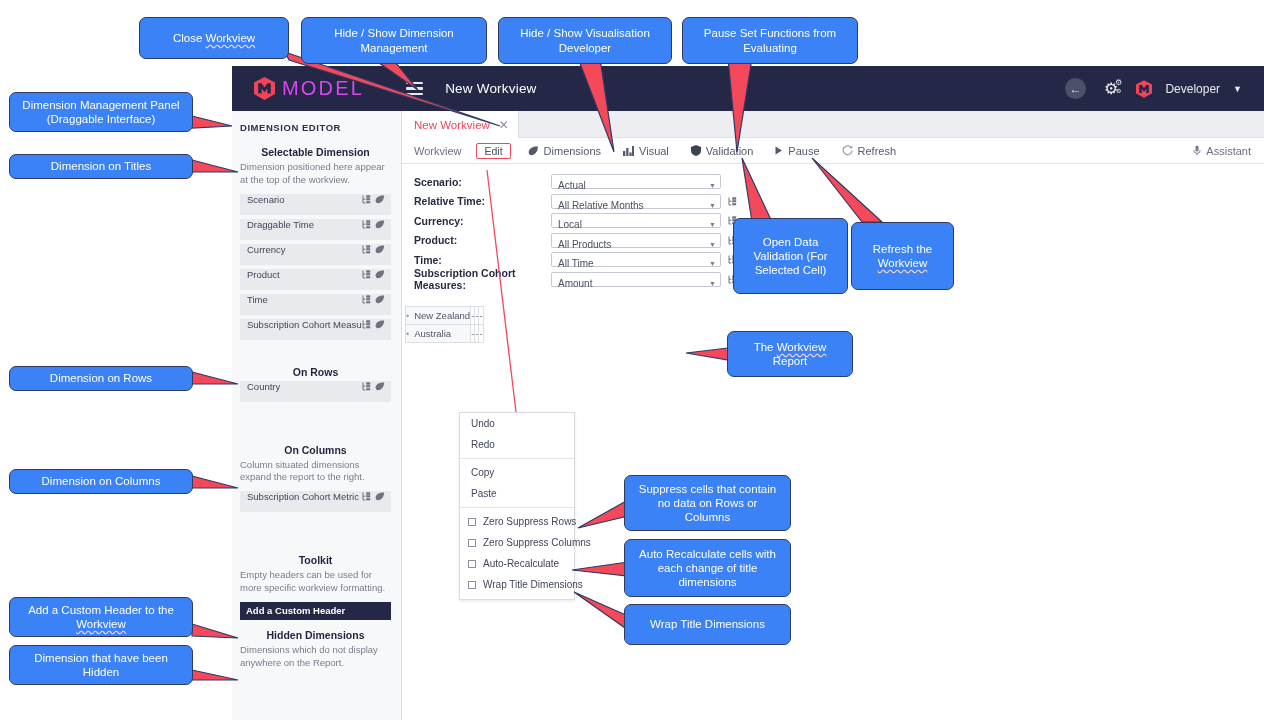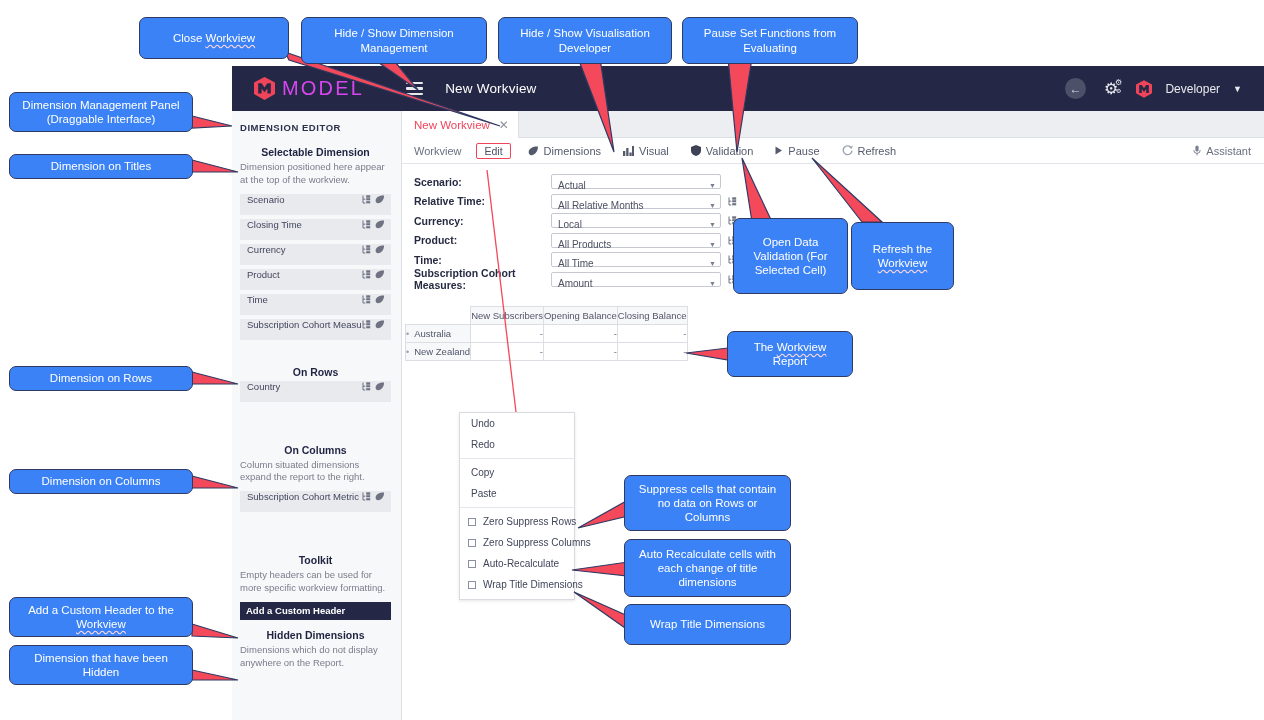--- a/index.html
+++ b/index.html
@@ -214,21 +214,21 @@
               </svg>
             </span>
           <span>
               <svg width="10" height="9" viewBox="0 0 10 9">
                 <path d="M9 0.5 C5 0.3 0.6 2 0.6 5.6 C0.6 7 1.5 8.3 3 8.3 C6.6 8.3 9.3 4.2 9 0.5 Z" fill="#6e7281"></path>
               </svg>
             </span>
         </span>
       </div>
       <div class="dim-chip">
-        <span class="nm">Closing Time</span>
+        <span class="nm">Draggable Time</span>
         <span class="chip-icons">
           <span>
               <svg width="9" height="9" viewBox="0 0 9 9">
                 <path d="M1 0.5 V8 H3.3 M1 4.2 H3.3" stroke="#6e7281" fill="none" stroke-width="1"></path>
                 <rect x="4.2" y="0.3" width="4" height="2.4" fill="#6e7281"></rect>
                 <rect x="4.2" y="3.2" width="4" height="2.1" fill="#6e7281"></rect>
                 <rect x="4.2" y="6.2" width="4" height="2.1" fill="#6e7281"></rect>
               </svg>
             </span>
           <span>
@@ -516,34 +516,28 @@
             <rect x="4.2" y="6.2" width="4" height="2.1" fill="#6e7281"></rect>
           </svg>
         </span>
     </div>
   </div>
 </div>
 
 <div class="report">
   <table>
     <tbody>
-        <tr>
-      <td class="rp-corner"></td>
-      <td class="rp-colhdr">New Subscribers</td>
-      <td class="rp-colhdr">Opening Balance</td>
-      <td class="rp-colhdr">Closing Balance</td>
-    </tr>
     <tr>
-      <td class="rp-rowhdr"><span class="bullet">•</span><span>Australia</span></td>
+      <td class="rp-rowhdr"><span class="bullet">•</span><span>New Zealand</span></td>
       <td class="rp-cell">-</td>
       <td class="rp-cell">-</td>
       <td class="rp-cell">-</td>
     </tr>
     <tr>
-      <td class="rp-rowhdr"><span class="bullet">•</span><span>New Zealand</span></td>
+      <td class="rp-rowhdr"><span class="bullet">•</span><span>Australia</span></td>
       <td class="rp-cell">-</td>
       <td class="rp-cell">-</td>
       <td class="rp-cell">-</td>
     </tr>
   </tbody>
     </table>
 </div>
 
 <div class="ctxmenu">
   <div class="ctx-item">Undo</div>

